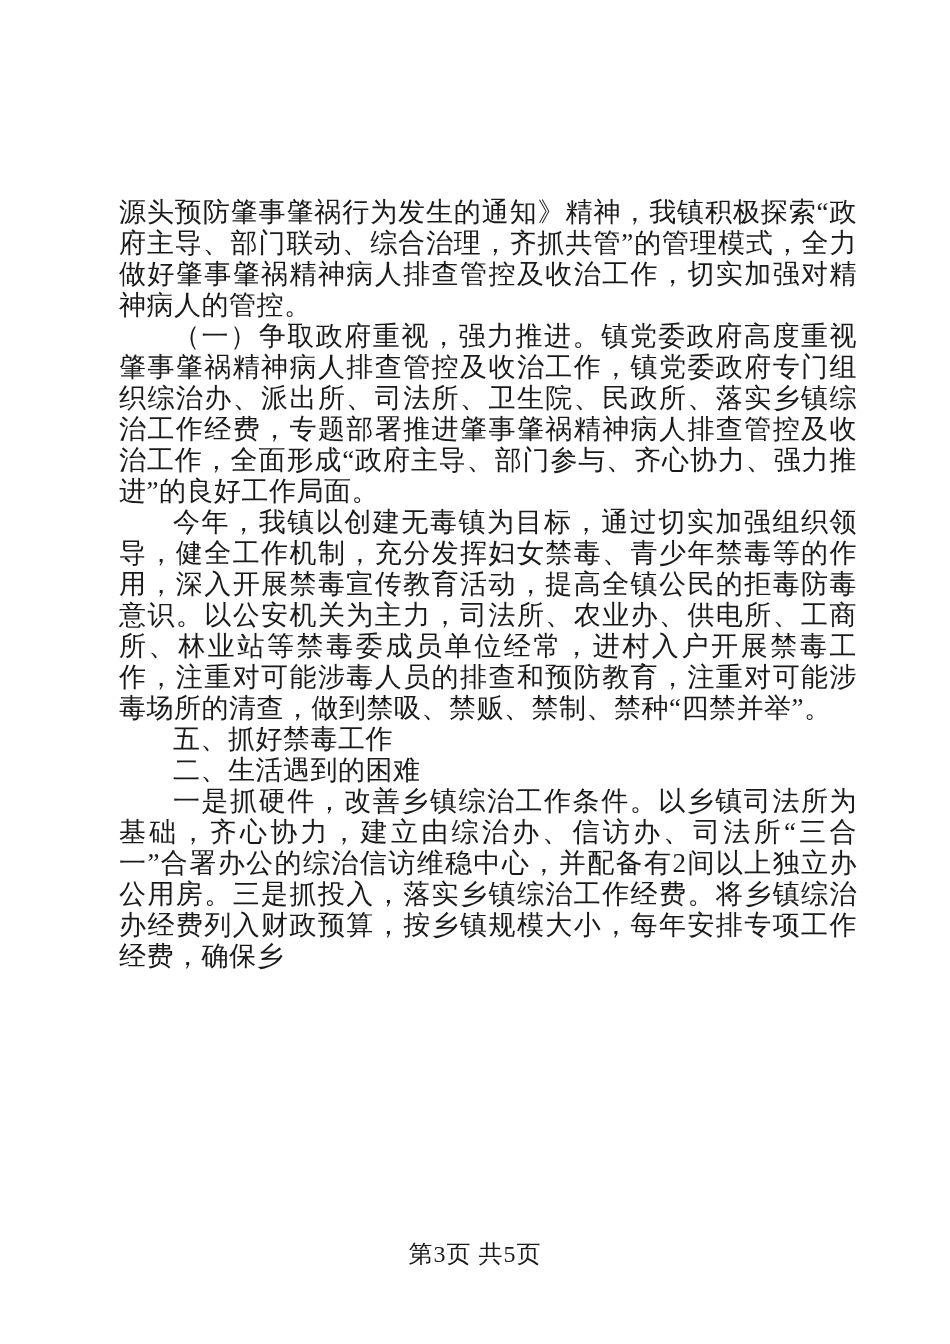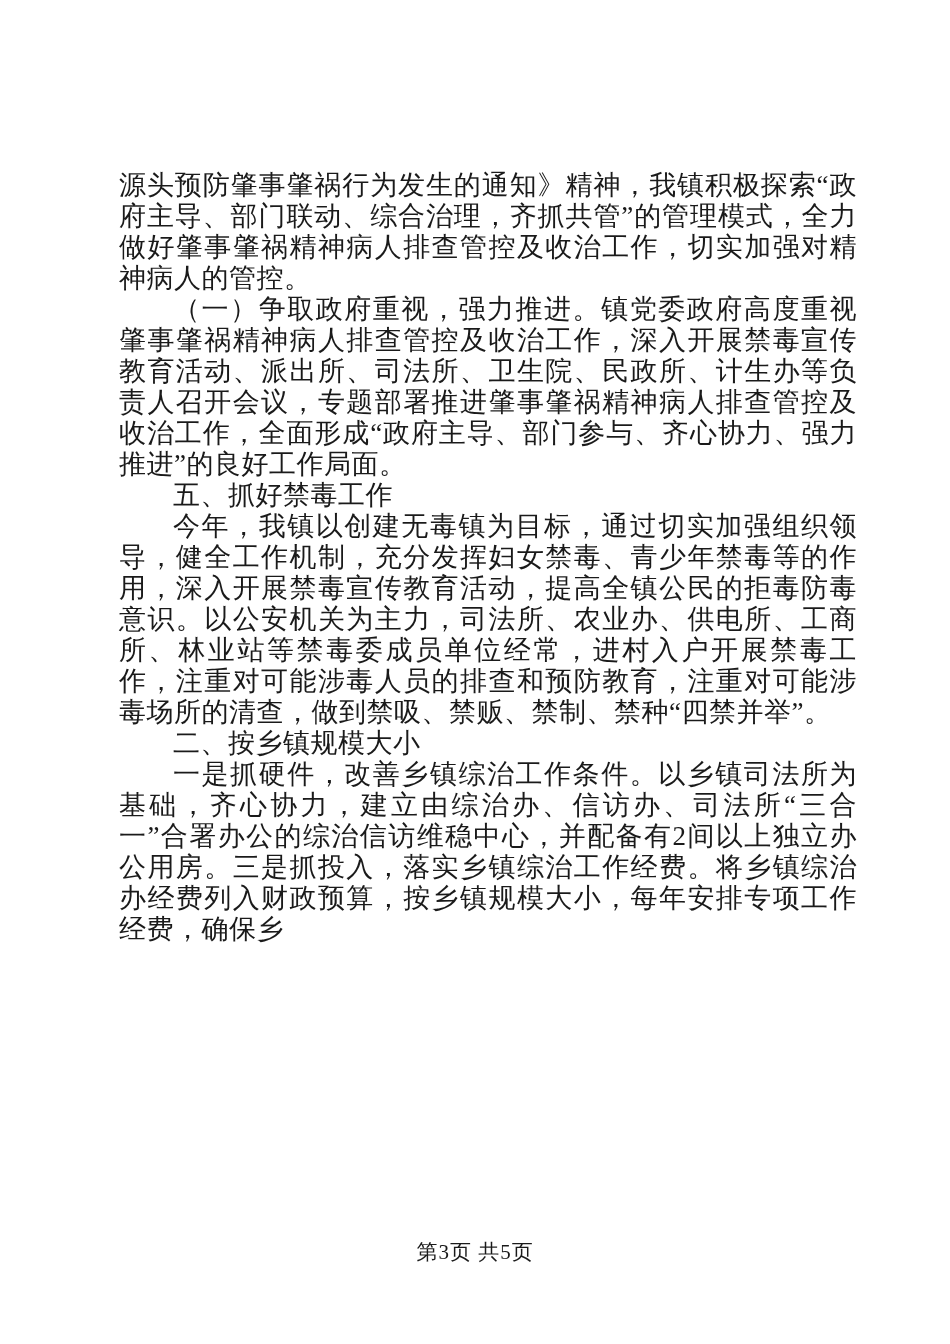--- a/index.html
+++ b/index.html
@@ -37,42 +37,43 @@
     text-align: justify;
     text-justify: inter-ideograph;
     font-weight: normal;
     color: #1a1a1a;
   }
   .content p.indent {
     text-indent: 2em;
   }
   .content p.noindent {
     text-indent: 0;
+    margin-top: 27px;
   }
   .footer {
     position: absolute;
     left: 0;
     top: 1238px;
     width: 950px;
     text-align: center;
   }
   .footer span {
-    font-size: 21px;
+    font-size: 24px;
     letter-spacing: 1px;
     color: #1a1a1a;
   }
 </style>
 </head>
 <body>
 
 <div class="page">
   <div class="content">
     <p class="noindent">源头预防肇事肇祸行为发生的通知》精神，我镇积极探索“政府主导、部门联动、综合治理，齐抓共管”的管理模式，全力做好肇事肇祸精神病人排查管控及收治工作，切实加强对精神病人的管控。</p>
-    <p class="indent">（一）争取政府重视，强力推进。镇党委政府高度重视肇事肇祸精神病人排查管控及收治工作，深入开展禁毒宣传教育活动、派出所、司法所、卫生院、民政所、计生办等负责人召开会议，专题部署推进肇事肇祸精神病人排查管控及收治工作，全面形成“政府主导、部门参与、齐心协力、强力推进”的良好工作局面。</p>
+    <p class="indent">（一）争取政府重视，强力推进。镇党委政府高度重视肇事肇祸精神病人排查管控及收治工作，镇党委政府专门组织综治办、派出所、司法所、卫生院、民政所、落实乡镇综治工作经费，专题部署推进肇事肇祸精神病人排查管控及收治工作，全面形成“政府主导、部门参与、齐心协力、强力推进”的良好工作局面。</p>
+    <p class="indent">今年，我镇以创建无毒镇为目标，通过切实加强组织领导，健全工作机制，充分发挥妇女禁毒、青少年禁毒等的作用，深入开展禁毒宣传教育活动，提高全镇公民的拒毒防毒意识。以公安机关为主力，司法所、农业办、供电所、工商所、林业站等禁毒委成员单位经常，进村入户开展禁毒工作，注重对可能涉毒人员的排查和预防教育，注重对可能涉毒场所的清查，做到禁吸、禁贩、禁制、禁种“四禁并举”。</p>
     <p class="indent">五、抓好禁毒工作</p>
-    <p class="indent">今年，我镇以创建无毒镇为目标，通过切实加强组织领导，健全工作机制，充分发挥妇女禁毒、青少年禁毒等的作用，深入开展禁毒宣传教育活动，提高全镇公民的拒毒防毒意识。以公安机关为主力，司法所、农业办、供电所、工商所、林业站等禁毒委成员单位经常，进村入户开展禁毒工作，注重对可能涉毒人员的排查和预防教育，注重对可能涉毒场所的清查，做到禁吸、禁贩、禁制、禁种“四禁并举”。</p>
-    <p class="indent">二、按乡镇规模大小</p>
+    <p class="indent">二、生活遇到的困难</p>
     <p class="indent">一是抓硬件，改善乡镇综治工作条件。以乡镇司法所为基础，齐心协力，建立由综治办、信访办、司法所“三合一”合署办公的综治信访维稳中心，并配备有2间以上独立办公用房。三是抓投入，落实乡镇综治工作经费。将乡镇综治办经费列入财政预算，按乡镇规模大小，每年安排专项工作经费，确保乡</p>
   </div>
   <div class="footer">
     <span>第3页 共5页</span>
   </div>
 </div>
 
 </body></html>

